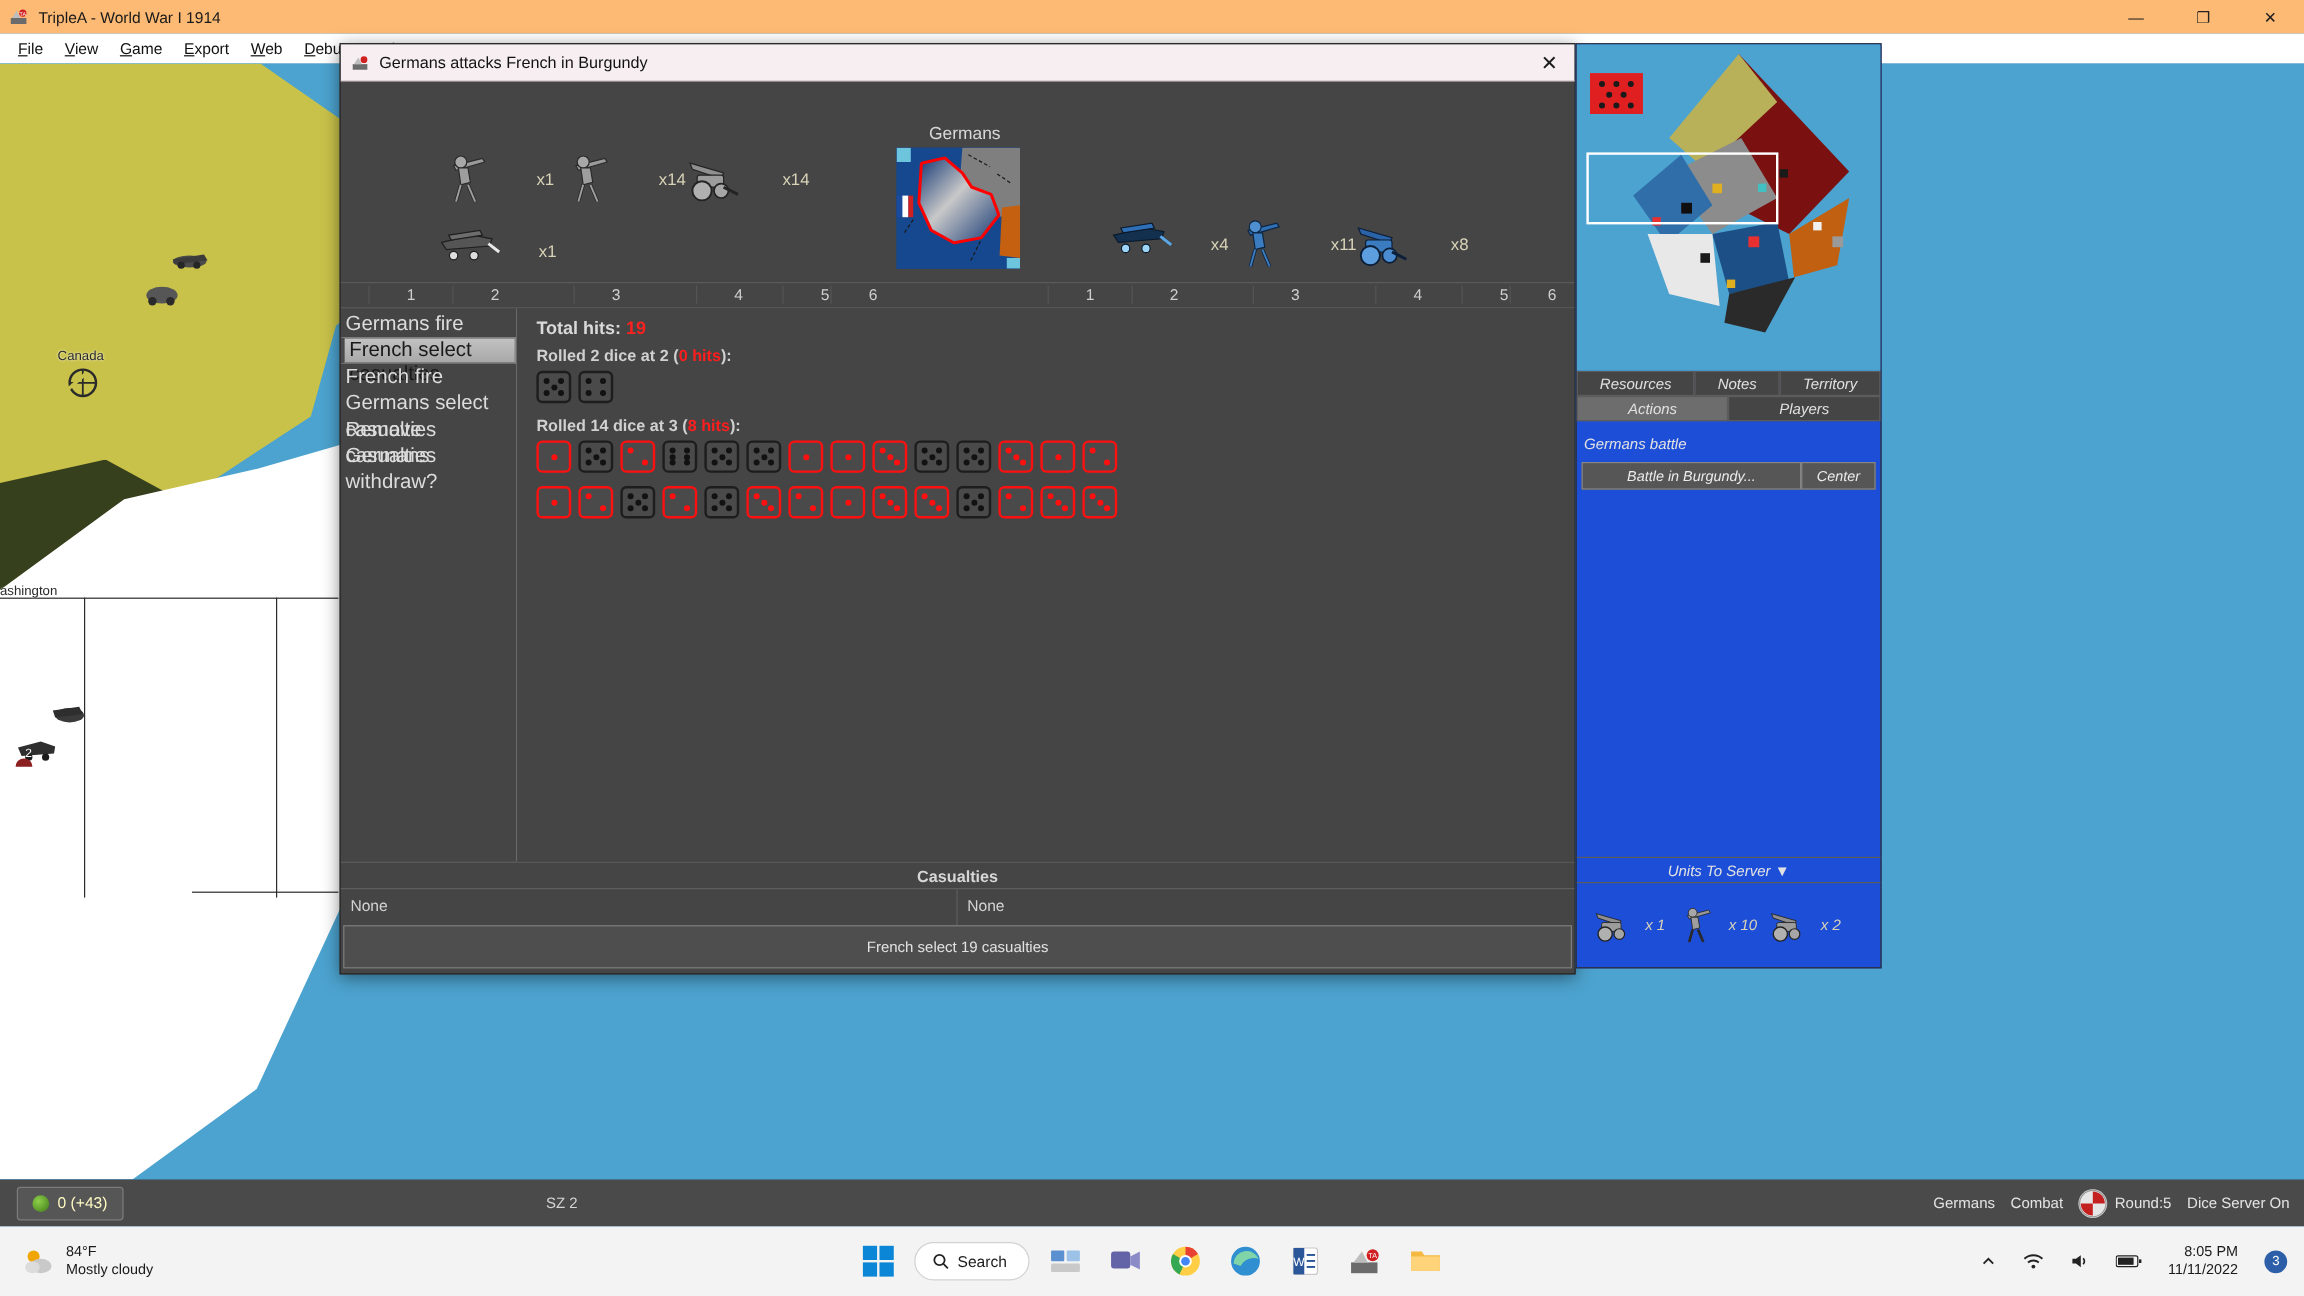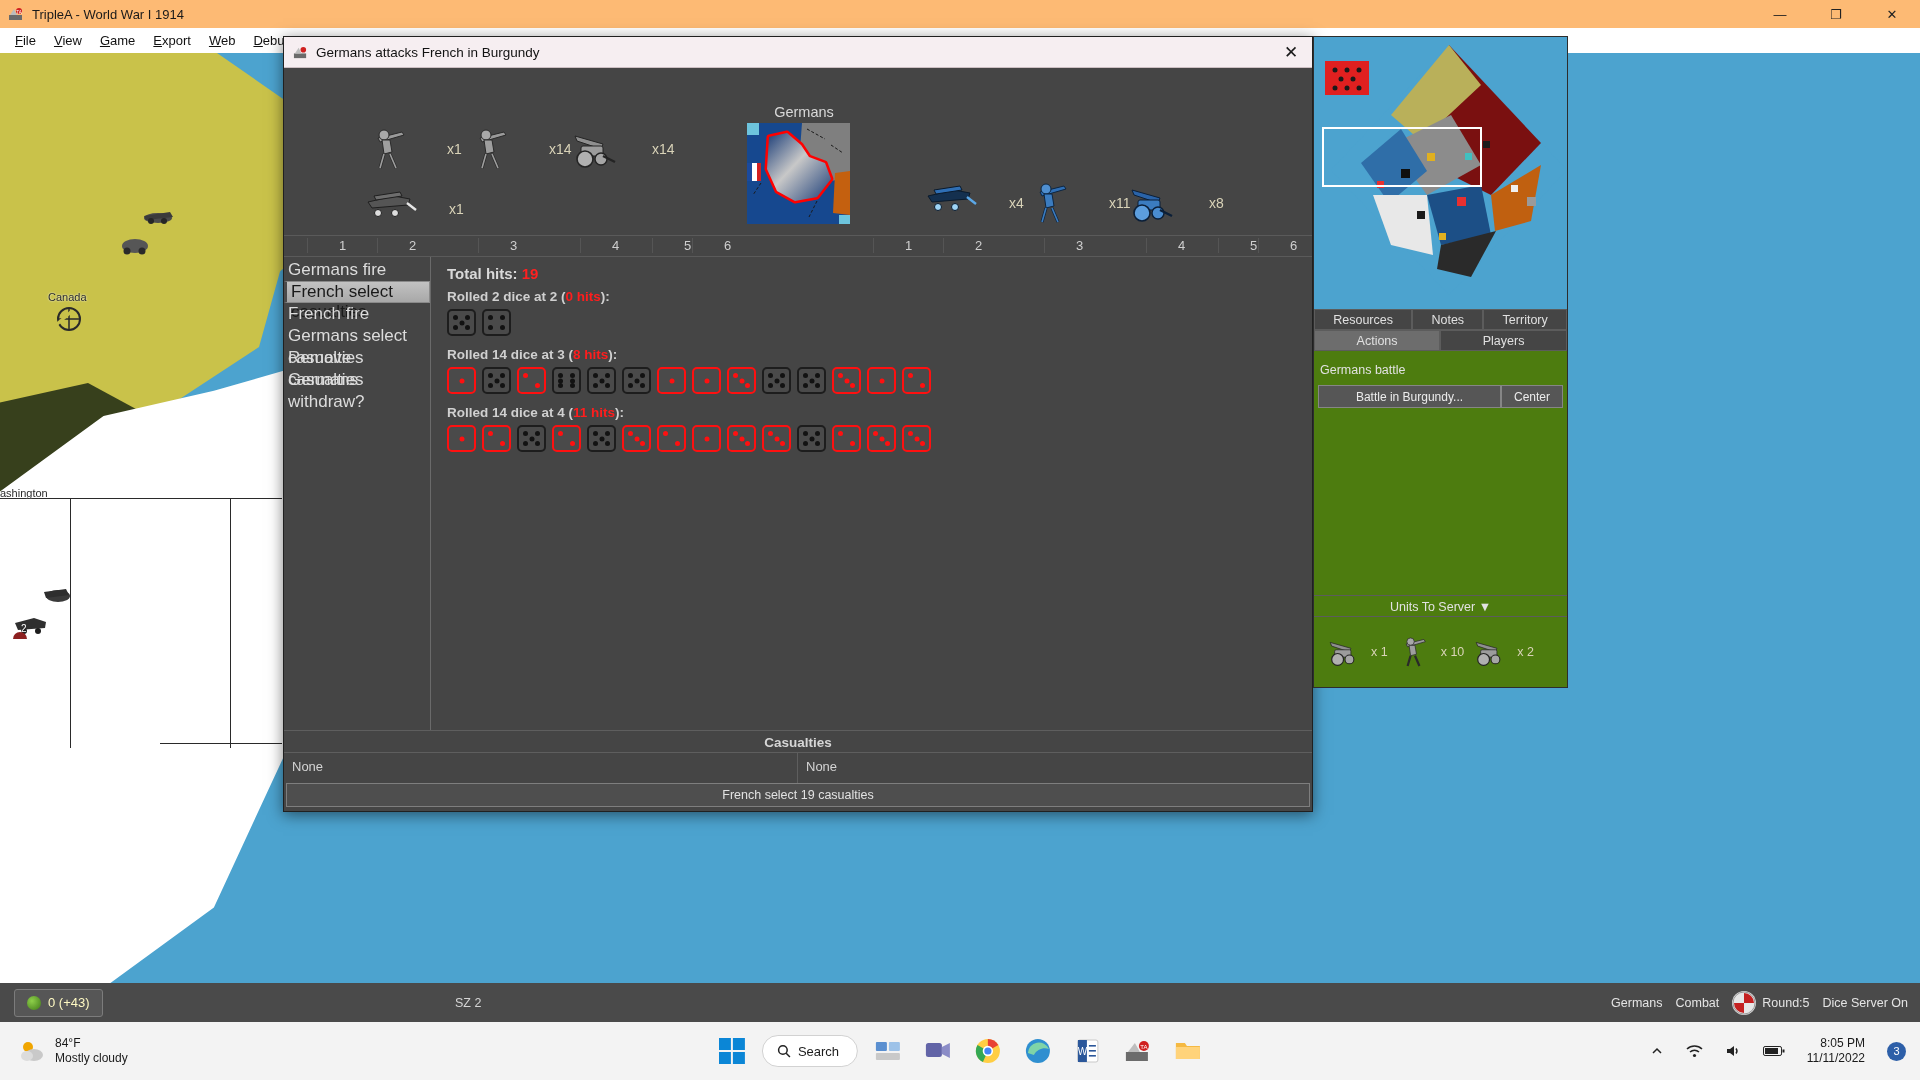--- a/index.html
+++ b/index.html
@@ -175,31 +175,31 @@
     font-size: 13.5px; font-weight: bold; color: #d6d6d6;
     border-top: 1px solid #5e5e5e; border-bottom: 1px solid #5e5e5e;
   }
   #cas-cols { display: flex; height: 30px; }
   .cas-col {
     flex: 1 1 50%; font-size: 13px; color: #d4d4d4;
     padding: 6px 0 0 8px; border-right: 1px solid #5e5e5e;
   }
   .cas-col:last-child { border-right: none; }
   #action-bar {
-    height: 24px; margin: 0 2px 4px 2px;
+    height: 36px; margin: 0 2px 4px 2px;
     background: #4e4e4e; border: 1px solid #7e7e7e;
     display: flex; align-items: center; justify-content: center;
     font-size: 12.5px; color: #e2e2e2;
   }
 
   
   #sidebar {
-    position: absolute; left: 1313px; top: 36px; width: 255px; height: 652px;
-    background: #4d7c0f; border: 1px solid #2d2d2d;
-    display: flex; flex-direction: column;
+    position: absolute; left: 1313px; top: 36px; width: 255px; height: 771px;
+    background: #1d4ed8; border: 1px solid #2d2d2d;
+    display: flex; flex-direction: column; font-style: italic;
   }
   #minimap {
     height: 272px; flex: 0 0 auto; background: #4ca3cf; position: relative;
     overflow: hidden;
   }
   #mini-diamond {
     position: absolute; left: 17px; top: 8px; width: 236px; height: 250px;
   }
   #mini-viewbox {
     position: absolute; left: 8px; top: 90px; width: 160px; height: 60px;
@@ -643,23 +643,20 @@
               <span class="pip p-c"></span>
             </div>
             <div class="die hit">
               <span class="pip p-tl"></span>
               <span class="pip p-br"></span>
             </div>
           </div>
       </div>
 
       <div class="roll-group">
-        <div class="roll-label">
-          <span>Rolled 14 dice at 4 (</span><span class="hits">11 hits</span><span>):</span>
-        </div>
         <div class="dice-row">
             <div class="die hit">
               <span class="pip p-c"></span>
             </div>
             <div class="die hit">
               <span class="pip p-tl"></span>
               <span class="pip p-br"></span>
             </div>
             <div class="die miss">
               <span class="pip p-tl"></span>

